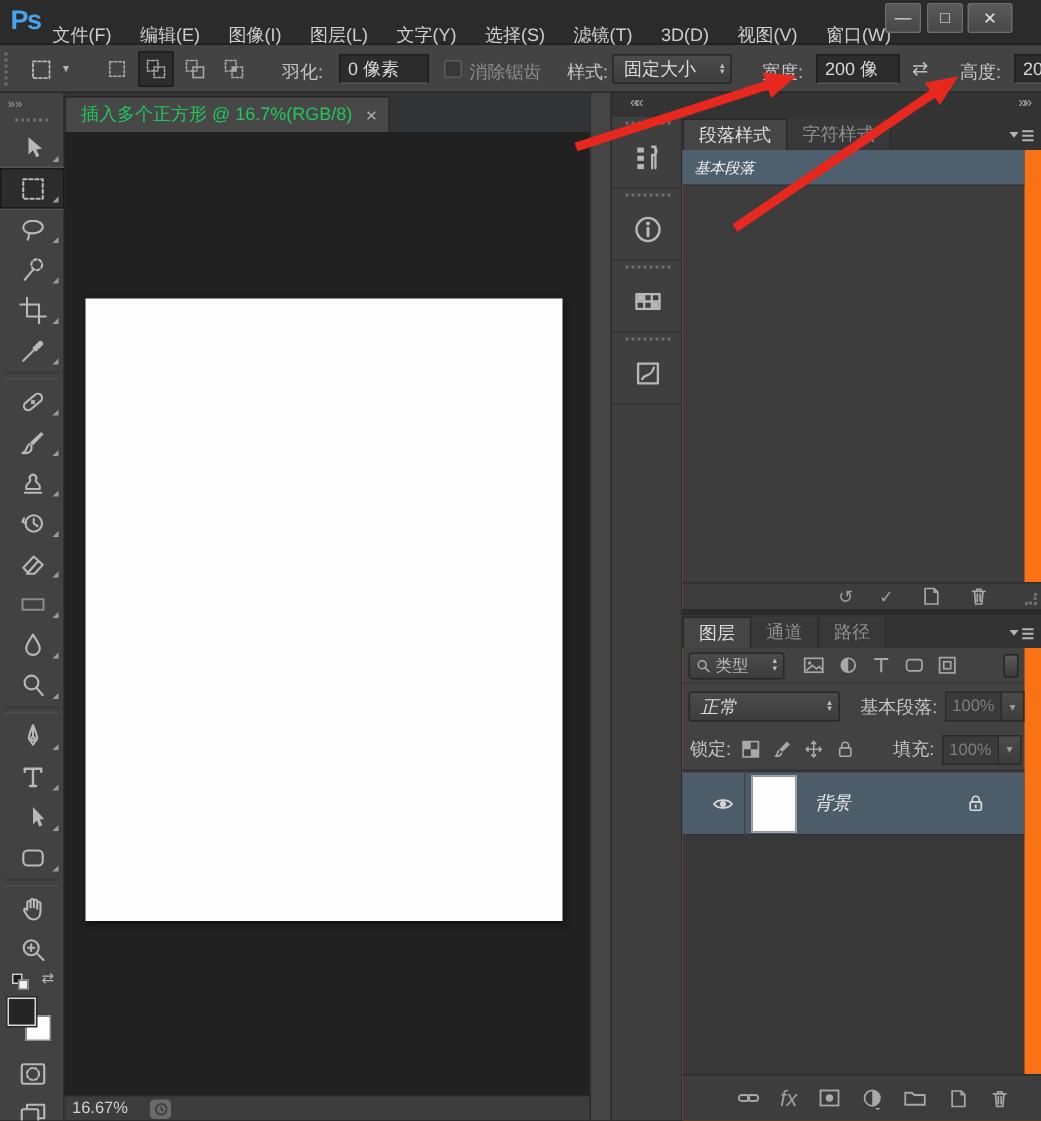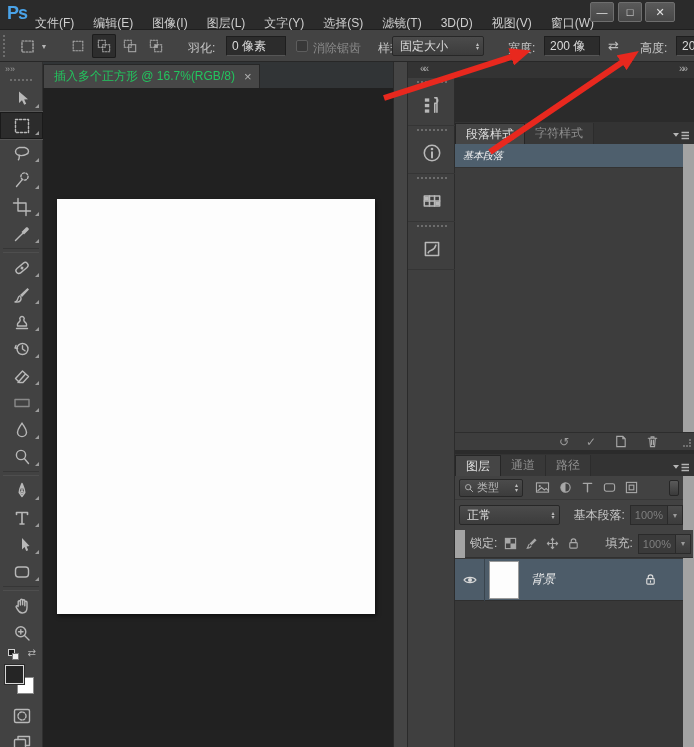--- a/index.html
+++ b/index.html
@@ -79,42 +79,42 @@
   #scrollstrip { left:393px; top:62px; width:15px; height:685px; background:#454545; border-left:1px solid #2a2a2a; border-right:1px solid #2a2a2a; }
   #panelheader { left:408px; top:62px; width:286px; height:16px; background:#333; color:#a8a8a8; font-size:10px; }
   #panelheader .cl { position:absolute; left:12px; top:1px; letter-spacing:-2px; }
   #panelheader .cr { position:absolute; right:8px; top:1px; letter-spacing:-2px; }
   #iconstrip { left:408px; top:78px; width:47px; height:669px; background:#3f3f3f; border-right:1px solid #2c2c2c; }
   .dockcell { width:47px; height:48px; border-bottom:1px solid #353535; display:flex; flex-direction:column; align-items:center; }
   .dockcell .hgrip { width:30px; margin:3px auto 2px auto; }
   .dockcell .ic { flex:1; display:flex; align-items:center; justify-content:center; }
 
   
-  .panel { background:#a3a3a3;margin-top:44px; }
+  .panel { background:#f97316; }
   .ptabs { height:22px; background:#333; display:flex; align-items:flex-end; position:relative; }
   .ptab { height:21px; display:flex; align-items:center; padding:0 10px; font-size:12px; }
   .ptab.active { background:#454545; color:#dedede; border:1px solid #262626; border-bottom:none; }
   .ptab.inactive { color:#8f8f8f; background:#383838; border-right:1px solid #2c2c2c; }
   .pmenu { position:absolute; right:4px; top:5px; }
 
   #parapanel { left:455px; top:78px; width:239px; height:328px; }
   #paracontent { position:absolute; left:0; top:22px; width:228px; height:288px; background:#3d3d3d; }
   #pararow { height:24px; background:#4e5f6d; display:flex; align-items:center; padding-left:8px;
              font-size:10px; color:#f2f2f2; font-style:italic; border-bottom:1px solid #333; }
   #parabottom { position:absolute; left:0; top:310px; width:239px; height:18px; background:#3d3d3d; border-top:1px solid #2d2d2d;
                 display:flex; align-items:center; justify-content:flex-end; gap:17px; padding-right:34px; }
   #parabottom .g { color:#9c9c9c; font-size:12px; line-height:12px; }
   #parabottom .corner { position:absolute; right:3px; bottom:3px; width:8px; height:8px; border-bottom:2px dotted #707070; border-right:2px dotted #707070; }
 
   #layerspanel { left:455px; top:410px; width:239px; height:337px; }
   #filterrow { position:absolute; left:0; top:22px; width:228px; height:24px; background:#424242; display:flex; align-items:center; border-bottom:1px solid #383838; }
   #blendrow  { position:absolute; left:0; top:46px; width:228px; height:30px; background:#424242; display:flex; align-items:center; }
-  #lockrow   { position:absolute; left:10px; top:76px; width:228px; height:28px; background:#424242; display:flex; align-items:center; border-bottom:1px solid #303030; }
+  #lockrow   { position:absolute; left:0; top:76px; width:228px; height:28px; background:#424242; display:flex; align-items:center; border-bottom:1px solid #303030; }
   #layerlist { position:absolute; left:0; top:104px; width:228px; height:202px; background:#383838; }
-  #layerrow  { position:absolute; left:0; top:1px; width:228px; height:42px; background:#4d5c69; display:flex; align-items:center; border-bottom:1px solid #2e2e2e; }
+  #layerrow  { position:absolute; left:0; top:1px; width:228px; height:42px; background:#4d5c69; display:flex; align-items:center; border-bottom:1px solid #2e2e2e;padding-left:12px; }
   #eyecell { width:30px; height:42px; border-right:1px solid #39444d; display:flex; align-items:center; justify-content:center; }
   #layerthumb { width:30px; height:38px; background:#fdfdfd; border:1px solid #9a9a9a; margin-left:4px; }
   #layername { margin-left:12px; font-size:12px; color:#ececec; font-style:italic; }
   #layerlock { margin-left:auto; margin-right:26px; }
   #layersbottom { position:absolute; left:0; top:306px; width:239px; height:31px; background:#3d3d3d; border-top:1px solid #2a2a2a;
                   display:flex; align-items:center; gap:13px; padding-left:36px; }
   #layersbottom .fx { font-size:15px; font-style:italic; color:#9c9c9c; }
 
   #arrows { left:0; top:0; width:694px; height:747px; pointer-events:none; z-index:50; }
 </style>
@@ -175,21 +175,21 @@
       </svg>
   </div>
 
   <span class="lbl abs" style="left:188px;top:10px;">羽化:</span>
   <div class="field abs" style="left:226px;top:6px;width:60px;">0 像素</div>
 
   <div class="checkbox abs" style="left:296px;top:10px;"></div>
   <span class="lbl dim abs" style="left:313px;top:10px;">消除锯齿</span>
 
   <span class="lbl abs" style="left:378px;top:10px;">样式:</span>
-  <div class="dropdown abs" style="left:392px;top:6px;width:92px;text-align:right;">
+  <div class="dropdown abs" style="left:408px;top:6px;width:80px;text-align:right;">
     <span>固定大小</span>
     <span class="spin">
         <span>▴</span>
         <span>▾</span>
       </span>
   </div>
 
   <span class="lbl abs" style="left:508px;top:10px;">宽度:</span>
   <div class="field abs" style="left:544px;top:6px;width:56px;">200 像</div>
 
@@ -355,20 +355,29 @@
 
 <div id="docarea" class="abs">
   <div id="tabbar">
     <div id="doctab">
       <span class="title">插入多个正方形 @ 16.7%(RGB/8)</span>
       <span class="close">×</span>
     </div>
   </div>
   <div id="pasteboard">
     <div id="canvas"></div>
+  </div>
+  <div id="statusbar">
+    <div id="zoomfield">16.67%</div>
+    <div id="status-icon">
+      <svg width="9" height="9" viewBox="0 0 10 10">
+          <circle cx="5" cy="5" r="4" style="fill:none;stroke:#3c3c3c;stroke-width:1.2"></circle>
+          <path d="M5 2.8 V5 L6.8 6.2" style="fill:none;stroke:#3c3c3c;stroke-width:1.2"></path>
+        </svg>
+    </div>
   </div>
 </div>
 
 <div id="scrollstrip" class="abs"></div>
 
 <div id="panelheader" class="abs">
   <span class="cl">««</span>
   <span class="cr">»»</span>
 </div>
 
@@ -486,21 +495,21 @@
         </svg>
       <svg class="si" width="13" height="13" viewBox="0 0 14 14">
           <rect x="1.5" y="1.5" width="11" height="11"></rect>
           <rect x="4.5" y="4.5" width="5" height="5"></rect>
         </svg>
     </div>
     <div style="margin-left:auto;margin-right:4px;width:10px;height:16px;background:linear-gradient(#5a5a5a,#3a3a3a);border:1px solid #262626;border-radius:2px;"></div>
   </div>
 
   <div id="blendrow">
-    <div class="dropdown" style="width:110px;margin-left:4px;">
+    <div class="dropdown" style="width:110px;margin-left:4px;font-style:italic;">
       <span>正常</span>
       <span class="spin">
           <span>▴</span>
           <span>▾</span>
         </span>
     </div>
     <span class="lbl" style="margin-left:14px;">基本段落:</span>
     <div class="combo" style="margin-left:5px;">
       <span class="val">100%</span>
       <span class="arrow">▾</span>

